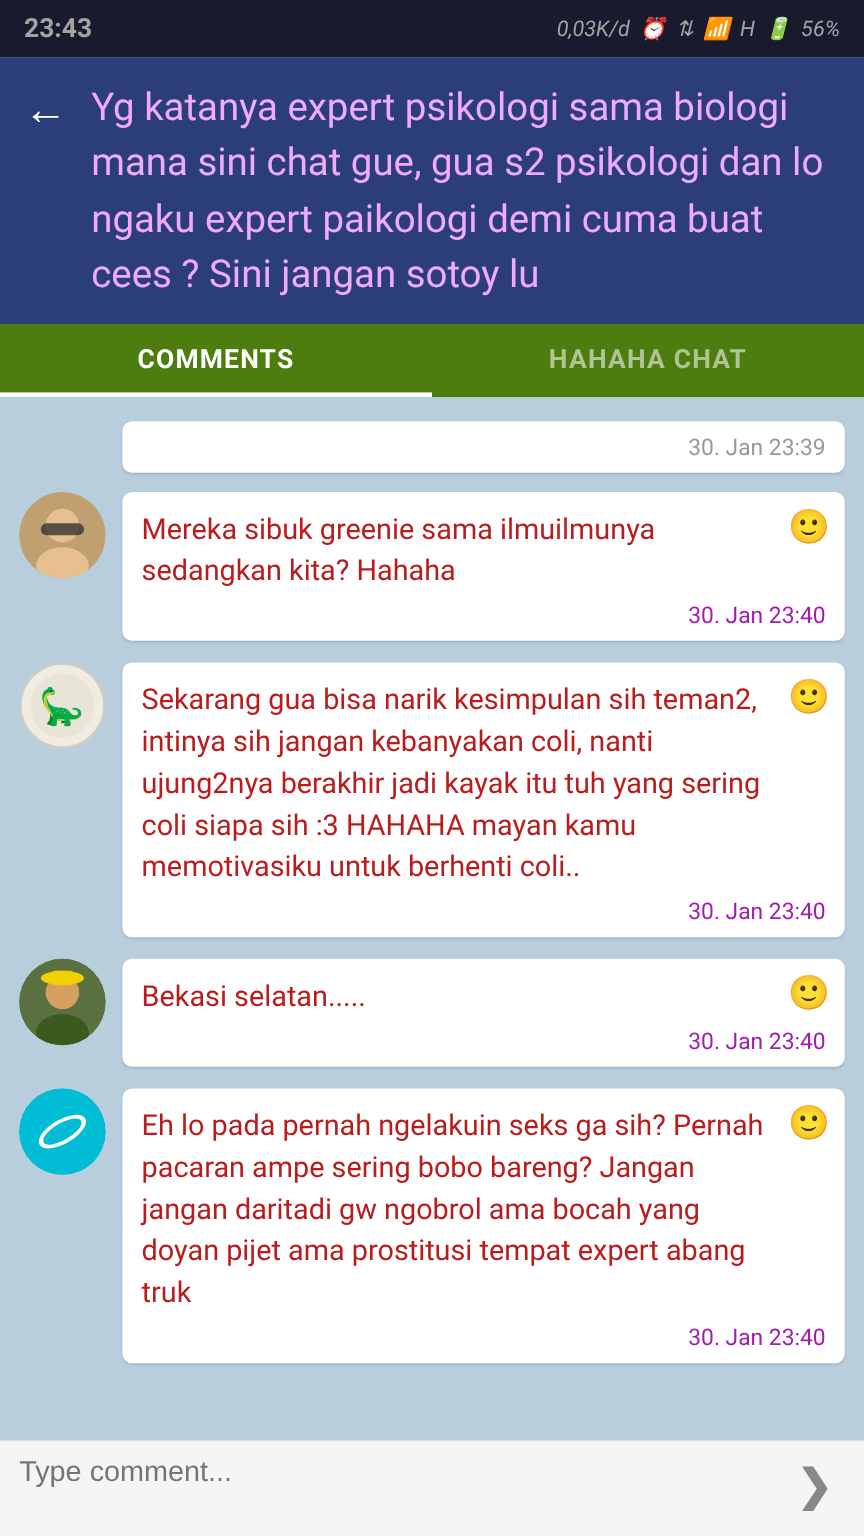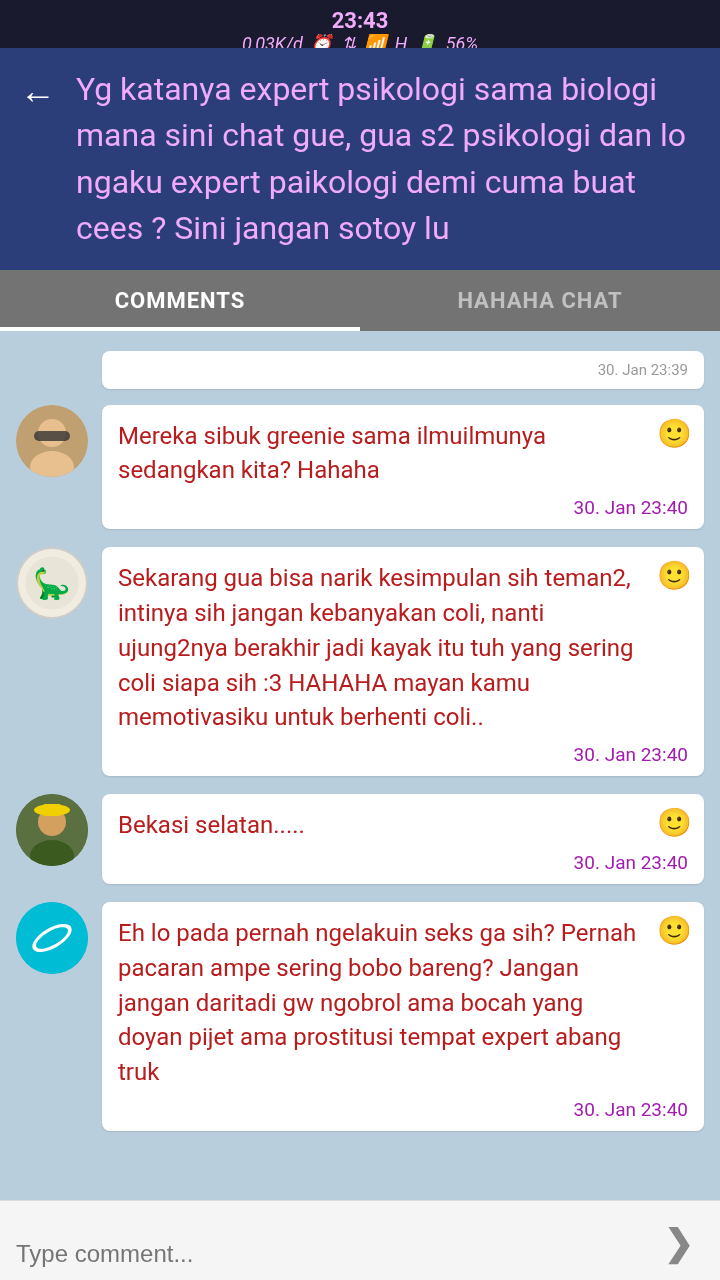--- a/index.html
+++ b/index.html
@@ -9,29 +9,28 @@
       min-height: 1280px;
       background: #b0c4d8;
       font-family: 'Roboto', Arial, sans-serif;
       display: flex;
       flex-direction: column;
     }
 
     
     .status-bar {
       background: #1a1a2e;
-      color: #f0abfc;
+      color: #a3a3a3;
       display: flex;
       justify-content: space-between;
       align-items: center;
       padding: 8px 20px;
       height: 48px;
       font-size: 22px;
       font-weight: bold;
-      flex-direction: column;
     }
     .status-right {
       display: flex;
       align-items: center;
       gap: 8px;
       font-size: 18px;
       font-weight: normal;
       font-style: italic;
     }
 
@@ -52,21 +51,21 @@
       flex-shrink: 0;
     }
     .header-text {
       color: #f0abfc;
       font-size: 32px;
       line-height: 1.45;
     }
 
     
     .tabs {
-      background: #737373;
+      background: #4d7c0f;
       display: flex;
       border-bottom: none;
     }
     .tab {
       flex: 1;
       text-align: center;
       padding: 18px 0 14px;
       font-size: 22px;
       font-weight: bold;
       cursor: pointer;
@@ -153,29 +152,29 @@
     
     .top-bubble {
       background: white;
       border-radius: 8px;
       margin: 10px 16px 6px 102px;
       padding: 10px 16px;
       box-shadow: 0 1px 2px rgba(0,0,0,0.1);
     }
     .top-bubble .timestamp {
       text-align: right;
-      font-size: 15px;
+      font-size: 19px;
       color: #999;
     }
 
     
     .input-bar {
       background: #f5f5f5;
       display: flex;
-      align-items: flex-end;
+      align-items: flex-start;
       padding: 12px 16px;
       border-top: 1px solid #ddd;
       height: 80px;
     }
     .input-bar input {
       flex: 1;
       border: none;
       background: transparent;
       font-size: 24px;
       color: #aaa;

